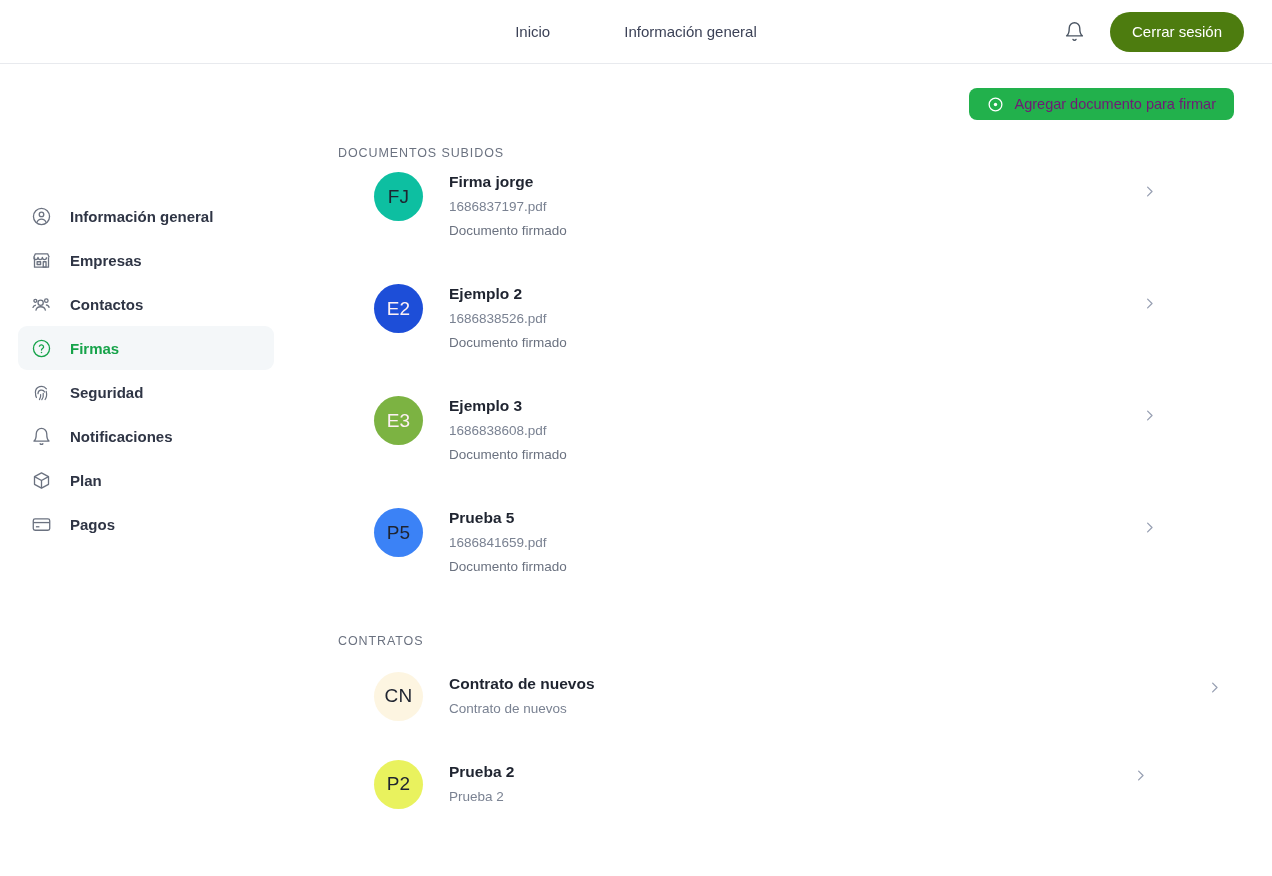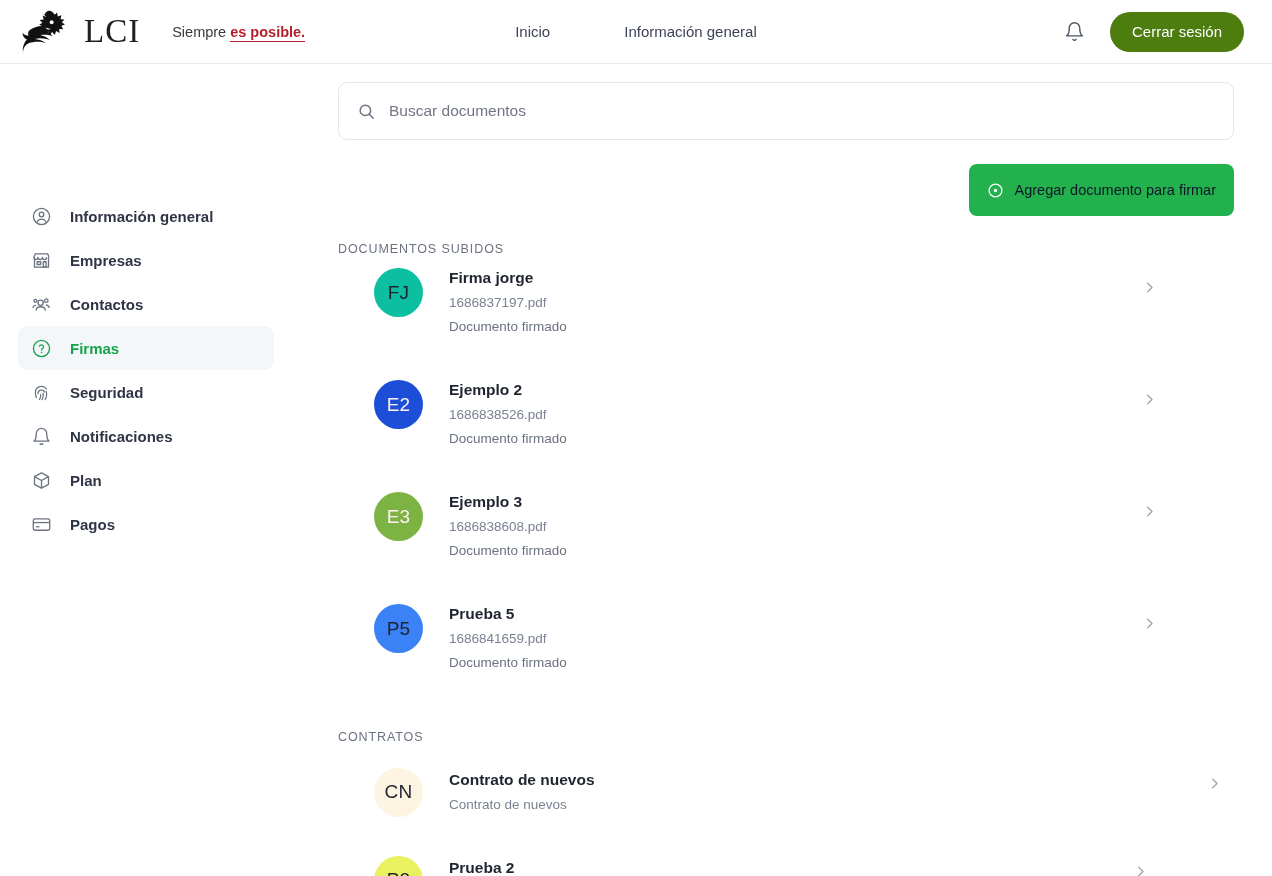--- a/index.html
+++ b/index.html
@@ -169,24 +169,24 @@
   .search-input::placeholder { color: #6f7585; }
 
   .add-row {
     width: 896px;
     display: flex;
     justify-content: flex-end;
     margin-top: 24px;
   }
   .add-btn {
     background: #22b14c;
-    color: #0f172a;
+    color: #701a75;
     border: none;
     border-radius: 8px;
-    height: 52px;
+    height: 32px;
     padding: 0 18px;
     display: flex;
     align-items: center;
     gap: 11px;
     font-size: 14.5px;
     font-family: "Liberation Sans", sans-serif;
     cursor: pointer;
     white-space: nowrap;
   }
 
@@ -251,30 +251,20 @@
     position: absolute;
     color: #98a0b3;
     display: flex;
     align-items: center;
   }
 </style>
 </head>
 <body>
 
 <div class="header">
-  <div class="brand">
-    <svg class="brand-lion" viewBox="0 0 60 52" xmlns="http://www.w3.org/2000/svg">
-      <path fill="#111111" d="M30 2c3 0 5 2 6.5 4.5L39 4l1 4.5 4-1.5-1 4.5 4.5.5-3 3 3.5 2.5-4 1.5 2 4-4.5-.5.5 4.5-4-2-1.5 4.5-3-3.5-3 4-1.5-4.5-4 2.5.5-5-4.5 1 2-4.3-4-1.8 3.6-2.4-3.2-3.1 4.6-.4-1.2-4.6 4.2 1.7L22 4l2.8 2.6C26.2 4.1 27.6 2 30 2z"></path>
-      <path fill="#111111" d="M8 24c5-4 13-6 20-4 4 1.2 7 3.5 9 6.5-3-1.5-7-2-11-1.5 3 1 6 3 8 5.5-4-1.5-9-2-14-1 4 .8 8 2.8 11 5.8-5-2-11-2.8-17-1.5 4.5.5 9 2 12.5 4.8-6-2-13-2.3-19.5.2C2.5 41 0 46 1 50c-1.5-5 0-11 4-15.5C2 33 0 30 0 27c2 2 4.5 3 7 3-1-2-1-4 1-6z"></path>
-      <circle fill="#ffffff" cx="33" cy="15" r="2.2"></circle>
-      <path fill="#ffffff" d="M26 21c2 1 4 1.5 6 1.2-1.8 1.6-4.2 1.6-6-1.2z"></path>
-    </svg>
-    <span class="brand-lci">LCI</span>
-    <span class="brand-tag"><span>Siempre </span><span class="accent">es posible.</span></span>
-  </div>
 
   <nav class="header-nav">
     <a class="nav-link" href="#">Inicio</a>
     <a class="nav-link" href="#">Información general</a>
   </nav>
 
   <div class="header-right">
     <button class="bell-btn">
       <svg width="21" height="21" viewBox="0 0 24 24" fill="none" stroke="#4b5563" stroke-width="1.6" stroke-linecap="round" stroke-linejoin="round">
         <path d="M18 8A6 6 0 0 0 6 8c0 7-3 9-3 9h18s-3-2-3-9"></path>
@@ -380,29 +370,20 @@
             <path d="M5.6 14.6h4"></path>
           </svg>
       </span>
       <span class="side-label">Pagos</span>
     </div>
 
   </aside>
 
   <main class="main">
 
-    <div class="search-wrap">
-      <span class="search-icon">
-        <svg width="19" height="19" viewBox="0 0 24 24" fill="none" stroke="currentColor" stroke-width="1.9" stroke-linecap="round">
-            <circle cx="10.6" cy="10.6" r="6.6"></circle>
-            <path d="M15.5 15.5 20.5 20.5"></path>
-          </svg>
-      </span>
-      <input class="search-input" type="text" placeholder="Buscar documentos" style="">
-    </div>
 
     <div class="add-row">
       <button class="add-btn">
         <svg width="17" height="17" viewBox="0 0 24 24" fill="none" stroke="#ffffff" stroke-width="1.8">
             <circle cx="12" cy="12" r="9"></circle>
             <circle cx="12" cy="12" r="2.4" fill="#ffffff" stroke="none"></circle>
           </svg>
         <span>Agregar documento para firmar</span>
       </button>
     </div>

